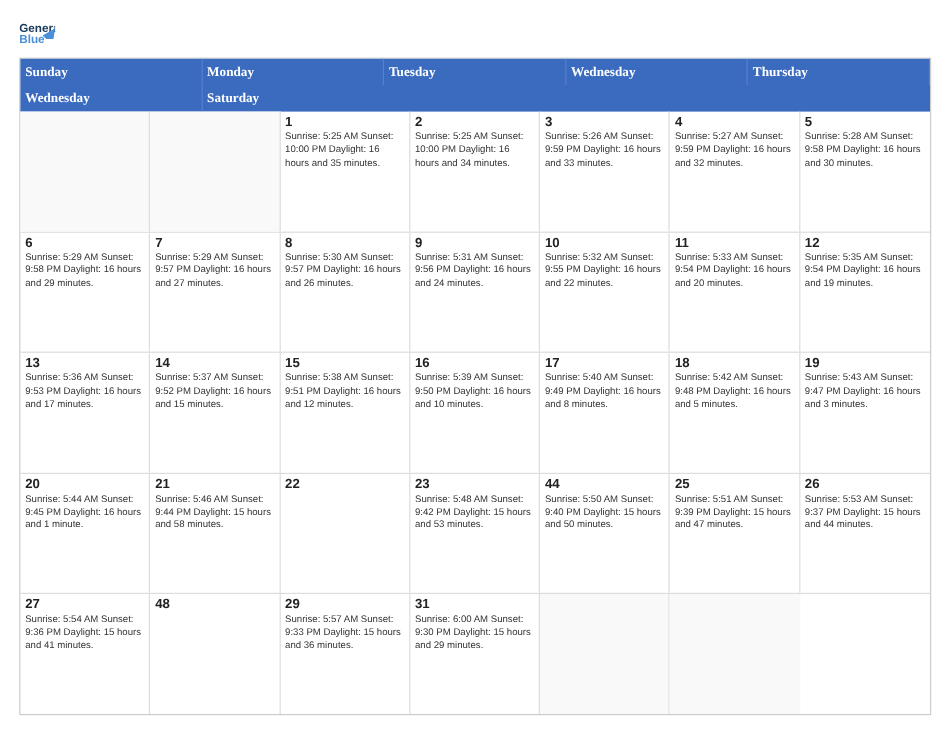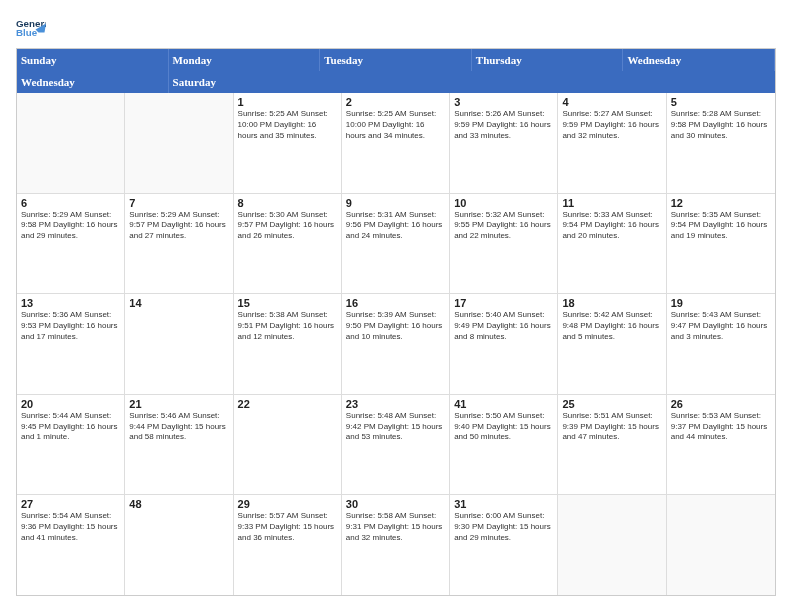--- a/index.html
+++ b/index.html
@@ -117,22 +117,22 @@
       <div class="month-title"></div>
       <div class="location-title"></div>
     </div>
   </div>
 
   <div class="calendar">
     <div class="cal-header">
       <div class="cal-header-cell">Sunday</div>
       <div class="cal-header-cell">Monday</div>
       <div class="cal-header-cell">Tuesday</div>
+      <div class="cal-header-cell">Wednesday</div>
       <div class="cal-header-cell">Thursday</div>
-      <div class="cal-header-cell">Wednesday</div>
       <div class="cal-header-cell">Wednesday</div>
       <div class="cal-header-cell">Saturday</div>
     </div>
     <div class="cal-body" id="cal-body">
     <div class="cal-row">
           <div class="cal-cell empty"></div>
           <div class="cal-cell empty"></div>
           <div class="cal-cell">
             <div class="day-num">1</div>
             <div class="cell-detail">Sunrise: 5:25 AM
@@ -223,20 +223,24 @@
         <div class="cal-row">
           <div class="cal-cell">
             <div class="day-num">13</div>
             <div class="cell-detail">Sunrise: 5:36 AM
 Sunset: 9:53 PM
 Daylight: 16 hours
 and 17 minutes.</div>
           </div>
           <div class="cal-cell">
             <div class="day-num">14</div>
+            <div class="cell-detail">Sunrise: 5:37 AM
+Sunset: 9:52 PM
+Daylight: 16 hours
+and 15 minutes.</div>
           </div>
           <div class="cal-cell">
             <div class="day-num">15</div>
             <div class="cell-detail">Sunrise: 5:38 AM
 Sunset: 9:51 PM
 Daylight: 16 hours
 and 12 minutes.</div>
           </div>
           <div class="cal-cell">
             <div class="day-num">16</div>
@@ -286,21 +290,21 @@
             <div class="day-num">22</div>
           </div>
           <div class="cal-cell">
             <div class="day-num">23</div>
             <div class="cell-detail">Sunrise: 5:48 AM
 Sunset: 9:42 PM
 Daylight: 15 hours
 and 53 minutes.</div>
           </div>
           <div class="cal-cell">
-            <div class="day-num">41</div>
+            <div class="day-num">44</div>
             <div class="cell-detail">Sunrise: 5:50 AM
 Sunset: 9:40 PM
 Daylight: 15 hours
 and 50 minutes.</div>
           </div>
           <div class="cal-cell">
             <div class="day-num">25</div>
             <div class="cell-detail">Sunrise: 5:51 AM
 Sunset: 9:39 PM
 Daylight: 15 hours
@@ -324,27 +328,20 @@
           </div>
           <div class="cal-cell">
             <div class="day-num">48</div>
           </div>
           <div class="cal-cell">
             <div class="day-num">29</div>
             <div class="cell-detail">Sunrise: 5:57 AM
 Sunset: 9:33 PM
 Daylight: 15 hours
 and 36 minutes.</div>
-          </div>
-          <div class="cal-cell">
-            <div class="day-num">30</div>
-            <div class="cell-detail">Sunrise: 5:58 AM
-Sunset: 9:31 PM
-Daylight: 15 hours
-and 32 minutes.</div>
           </div>
           <div class="cal-cell">
             <div class="day-num">31</div>
             <div class="cell-detail">Sunrise: 6:00 AM
 Sunset: 9:30 PM
 Daylight: 15 hours
 and 29 minutes.</div>
           </div>
           <div class="cal-cell empty"></div>
           <div class="cal-cell empty"></div>

